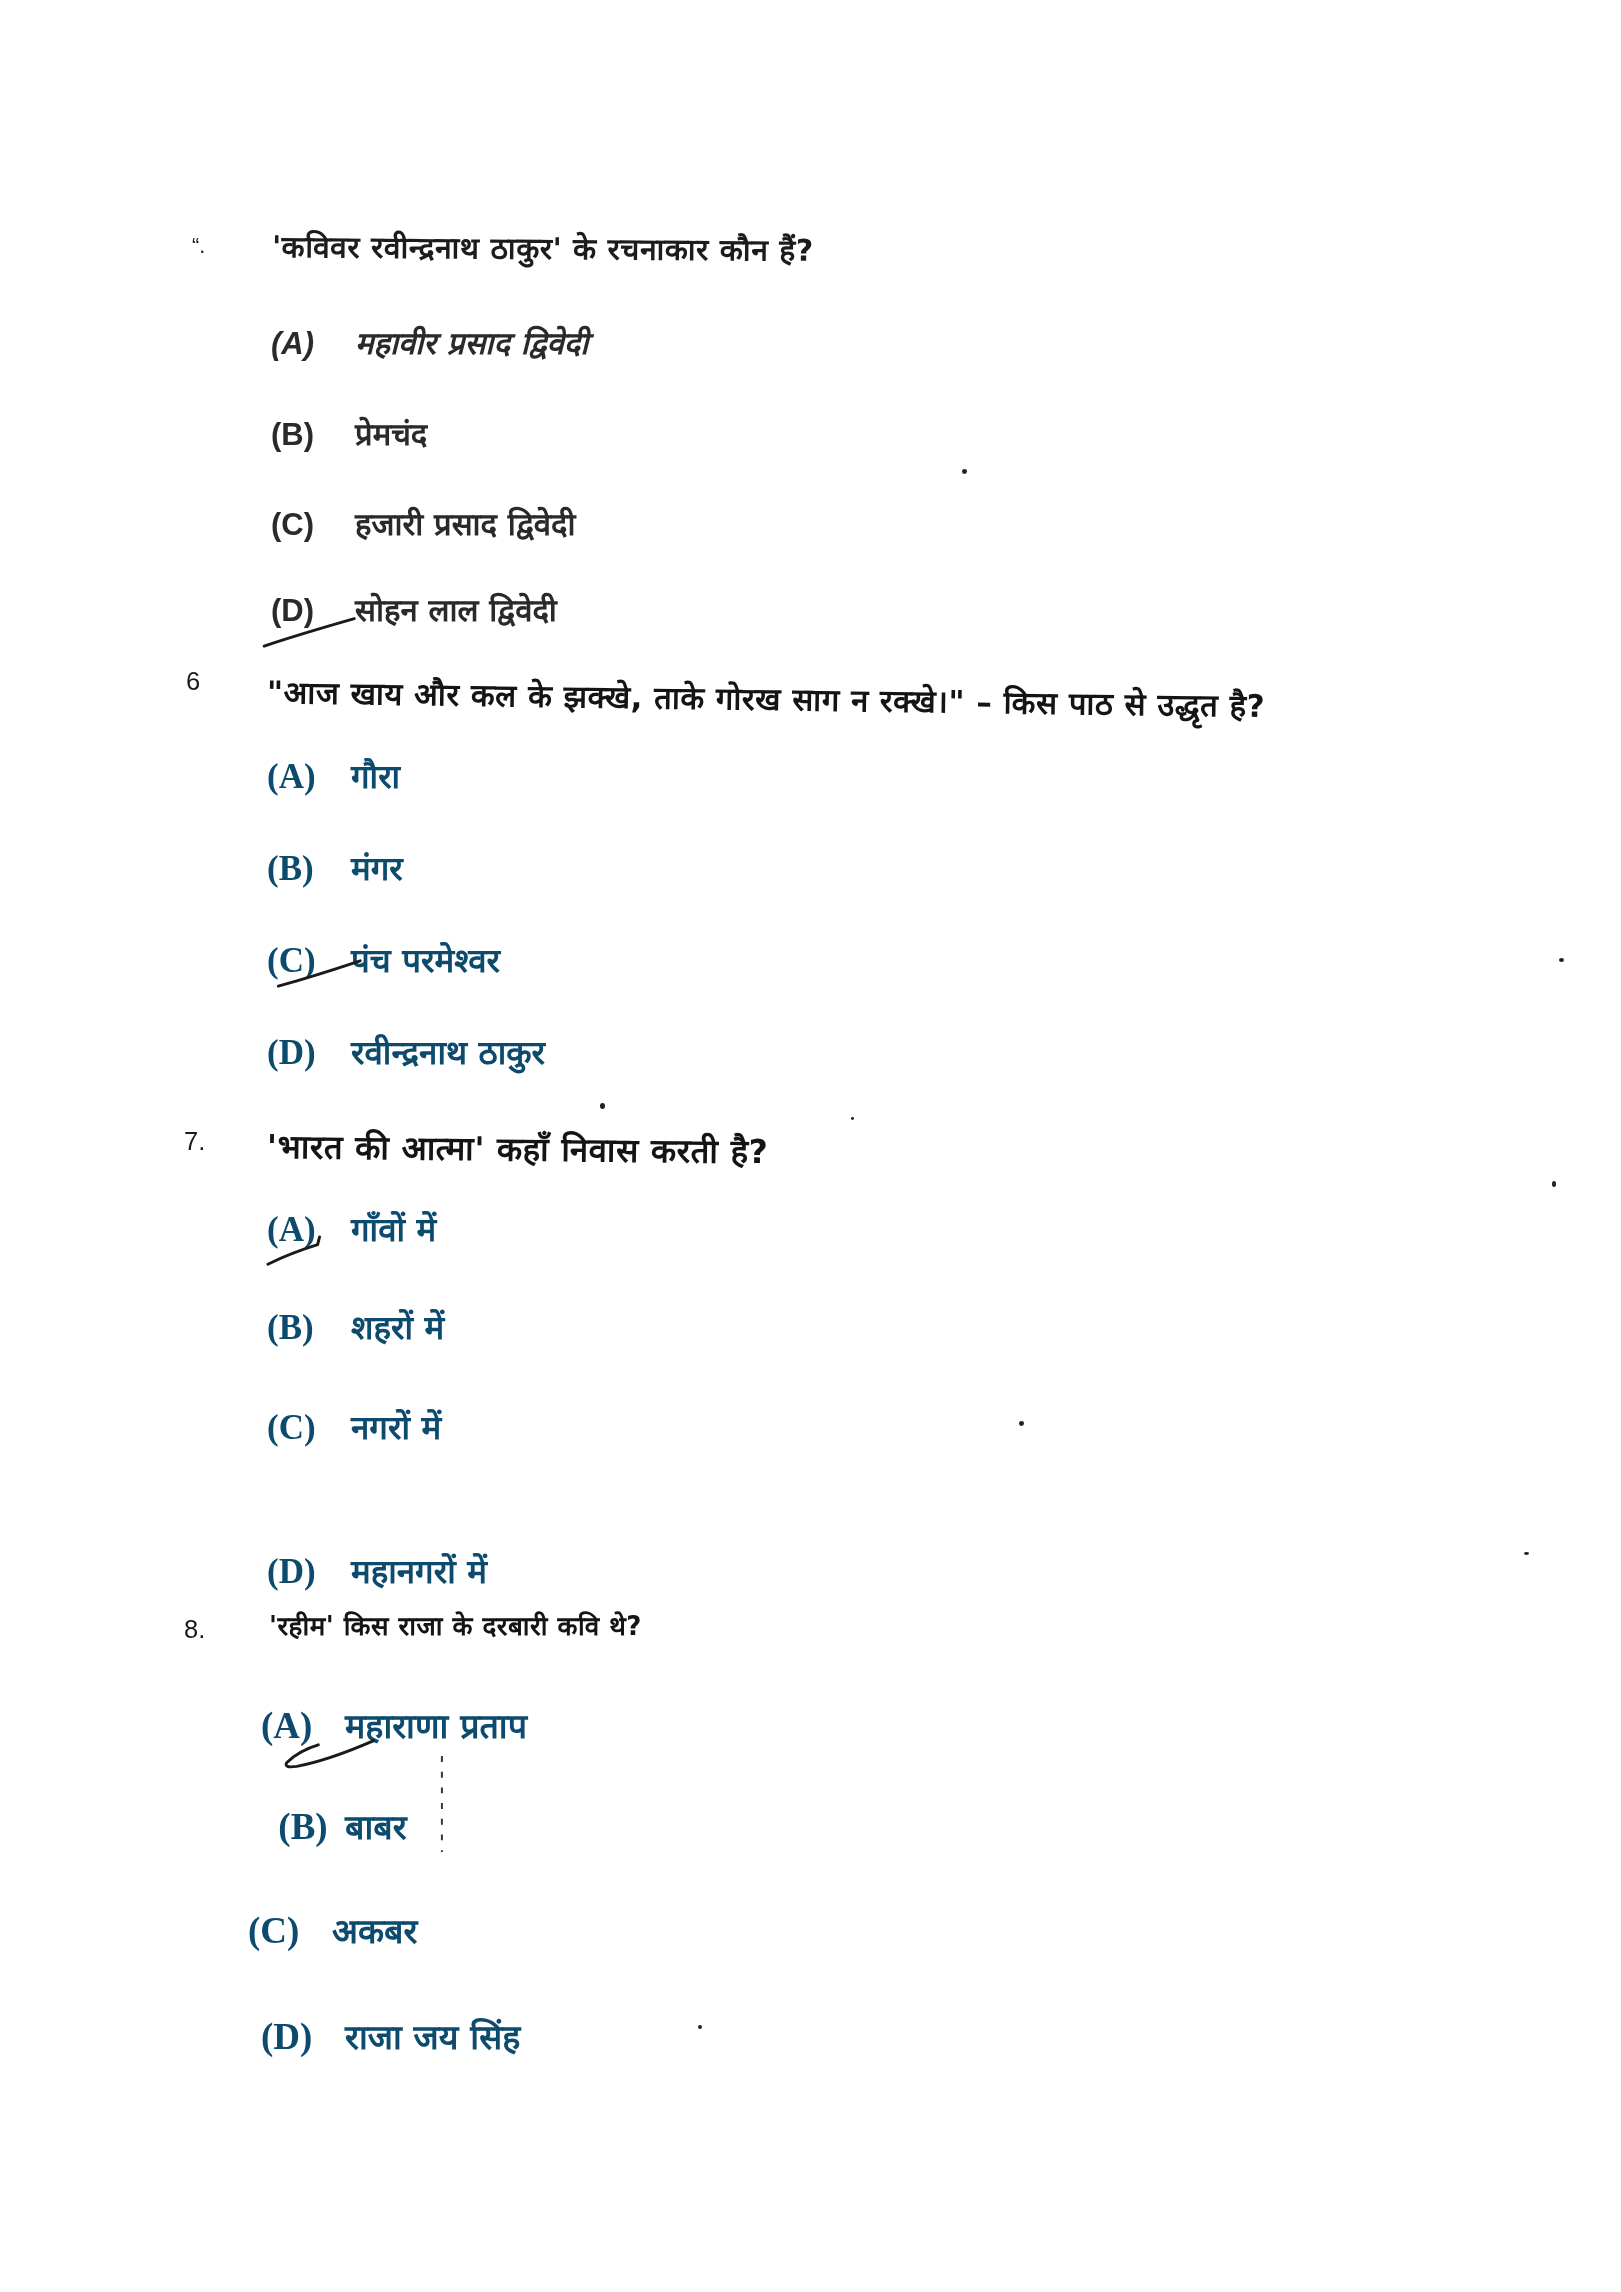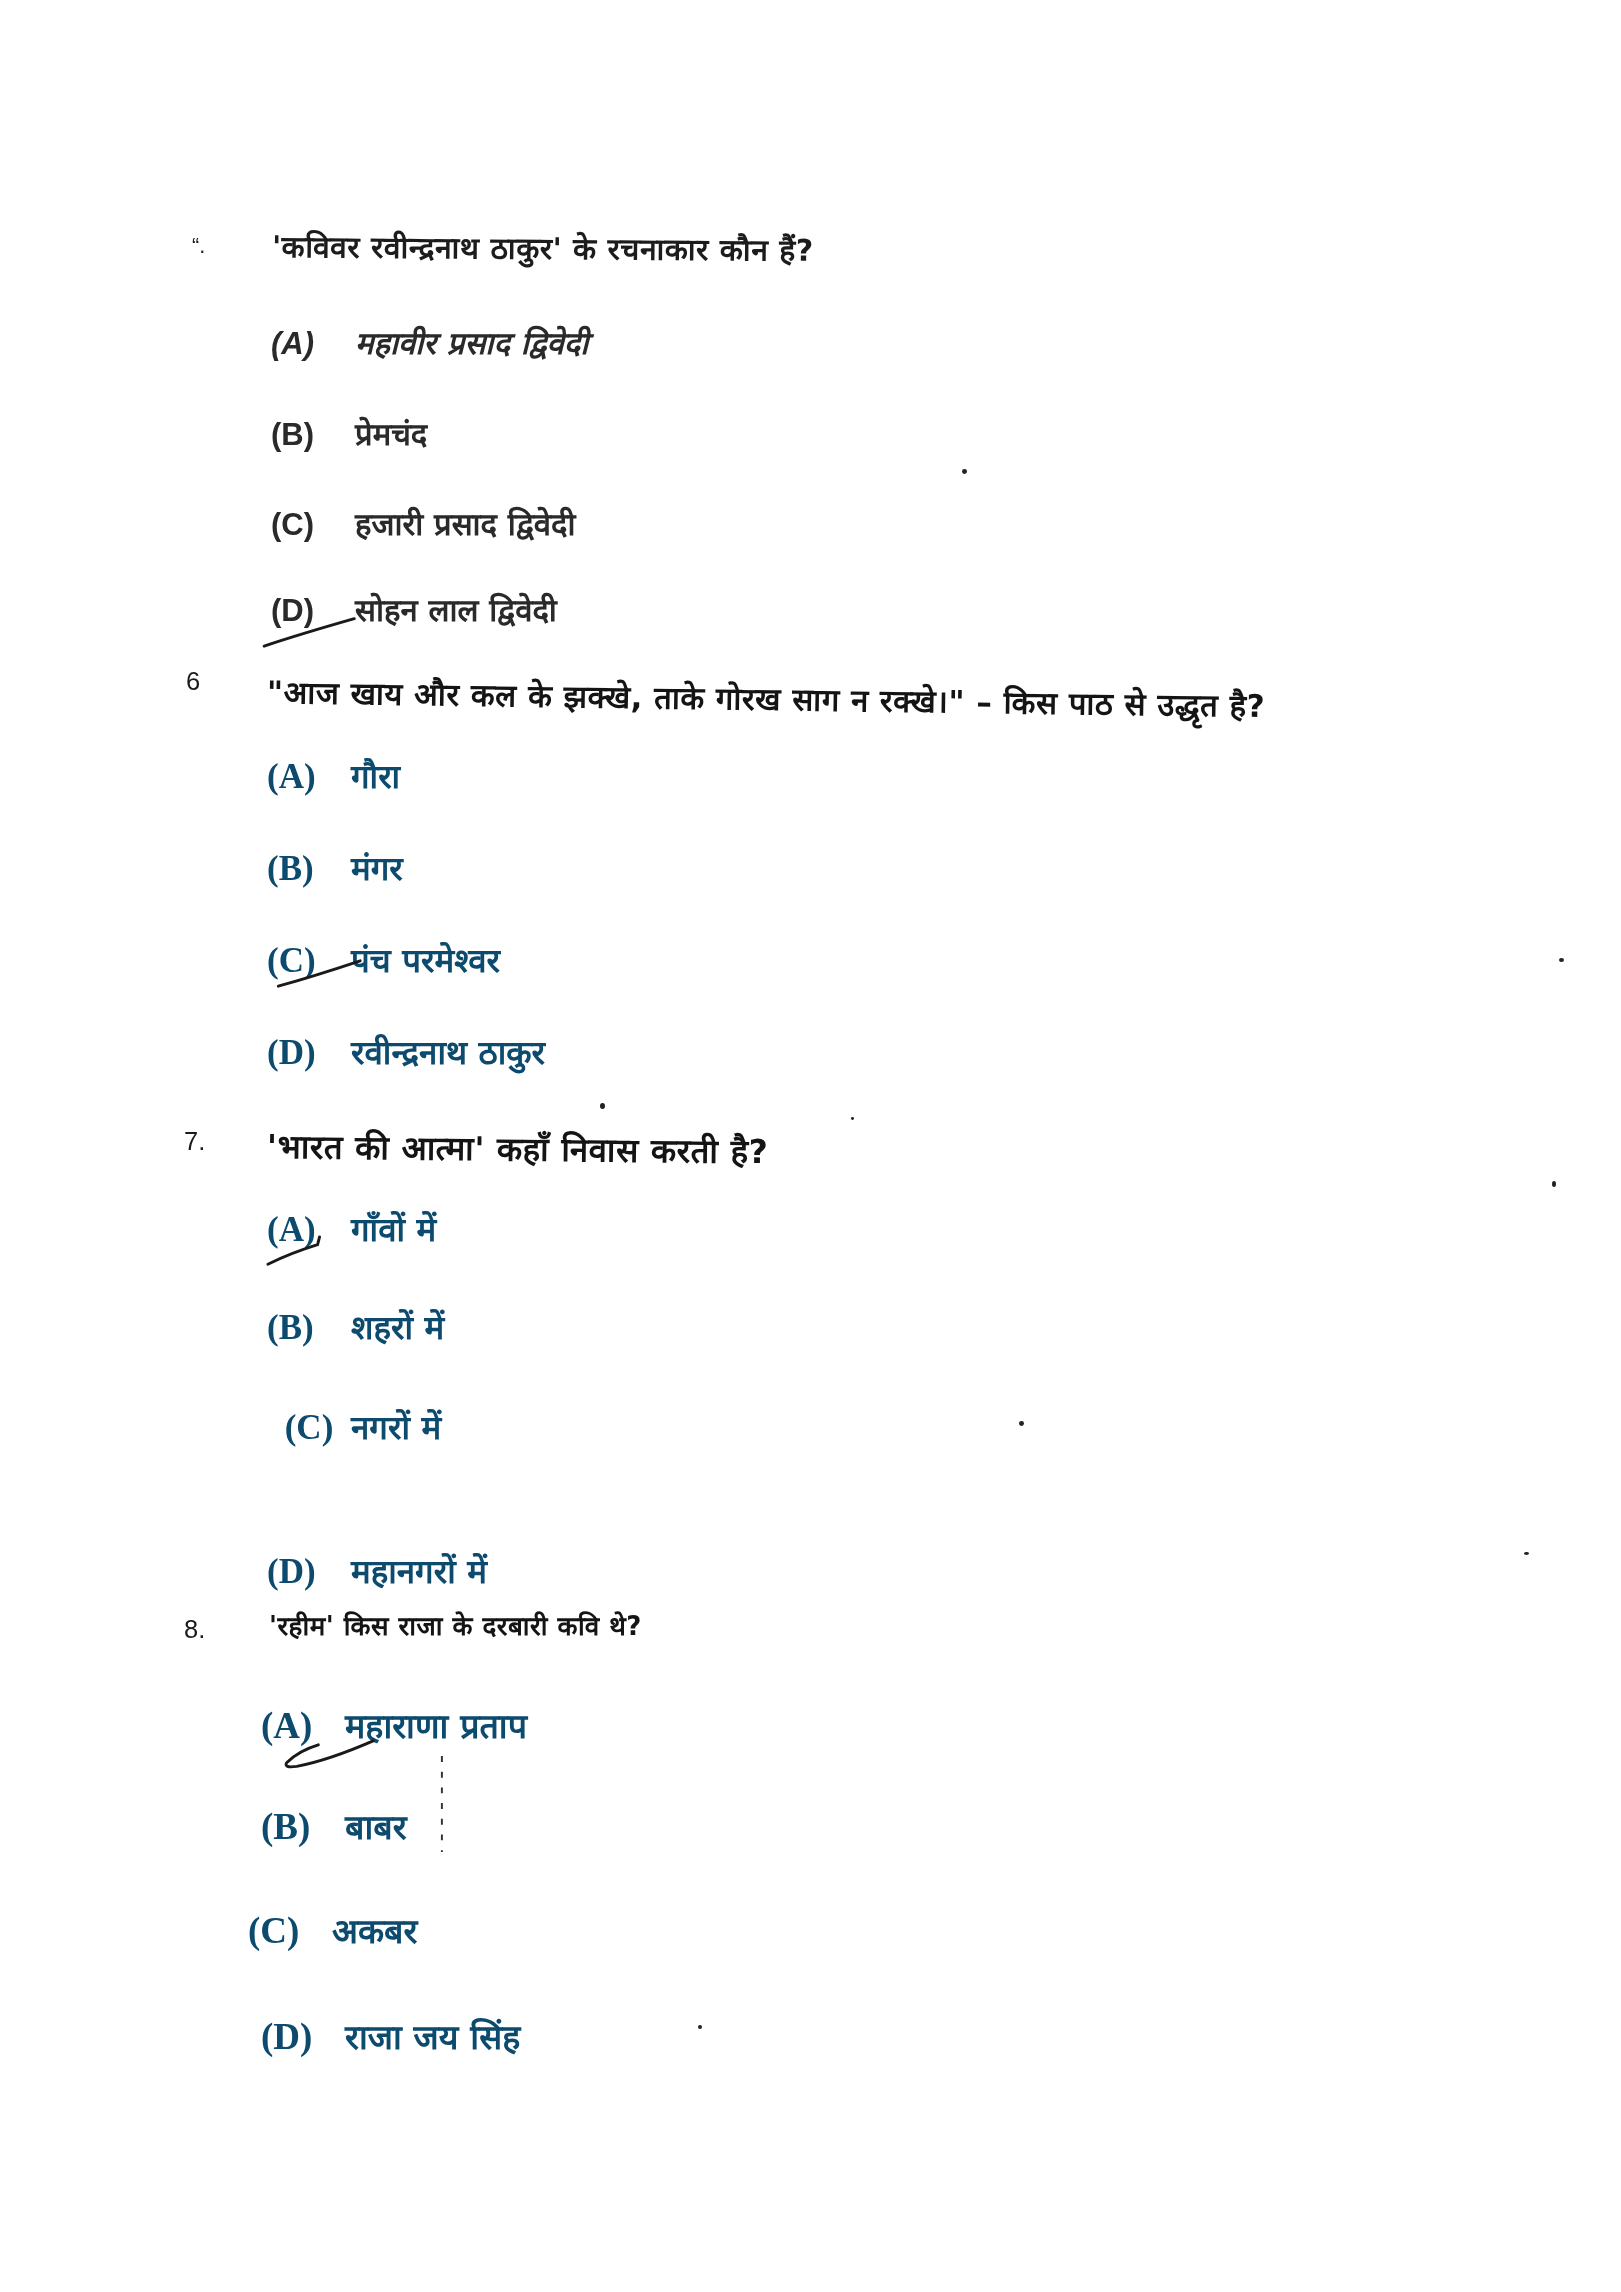--- a/index.html
+++ b/index.html
@@ -117,39 +117,39 @@
 
     <div class="opt" style="left:267px; top:1206px;">
       <span class="label">(A)</span><span class="text">गाँवों में</span>
     </div>
     <svg class="mark" style="left:263px; top:1233px;" width="78" height="39" viewBox="0 0 80 40">
       <path d="M5 32 Q30 20 56 12 L58 4" stroke="#1a1a1a" stroke-width="3" fill="none" stroke-linecap="round"></path>
     </svg>
     <div class="opt" style="left:267px; top:1304px;">
       <span class="label">(B)</span><span class="text">शहरों में</span>
     </div>
-    <div class="opt" style="left:267px; top:1404px;text-align:center;">
+    <div class="opt" style="left:267px; top:1404px;">
       <span class="label">(C)</span><span class="text">नगरों में</span>
     </div>
     <div class="opt" style="left:267px; top:1548px;">
       <span class="label">(D)</span><span class="text">महानगरों में</span>
     </div>
   </div>
 
   <div>
     <div class="qnum" style="left:184px; top:1615px;">8.</div>
     <div class="qtext" style="left:269px; top:1607px; font-size:26px;">'रहीम' किस राजा के दरबारी कवि थे?</div>
 
     <div class="opt" style="left:261px; top:1702px; font-size:34px;">
       <span class="label" style="font-size:37px;">(A)</span><span class="text">महाराणा प्रताप</span>
     </div>
     <svg class="mark" style="left:279px; top:1735px;" width="108" height="49" viewBox="0 0 110 50">
       <path d="M40 10 Q20 16 8 28 Q4 34 18 32 Q50 26 96 6" stroke="#1a1a1a" stroke-width="3" fill="none" stroke-linecap="round"></path>
     </svg>
-    <div class="opt" style="left:261px; top:1803px; font-size:34px;">
+    <div class="opt" style="left:261px; top:1803px; font-size:34px;text-align:center;">
       <span class="label" style="font-size:37px;">(B)</span><span class="text">बाबर</span>
     </div>
     <div class="opt" style="left:248px; top:1907px; font-size:34px;">
       <span class="label" style="font-size:37px;">(C)</span><span class="text">अकबर</span>
     </div>
     <div class="opt" style="left:261px; top:2013px; font-size:34px;">
       <span class="label" style="font-size:37px;">(D)</span><span class="text">राजा जय सिंह</span>
     </div>
 
     <svg class="mark" style="left:437px; top:1754px;" width="9.8" height="108" viewBox="0 0 10 110">

